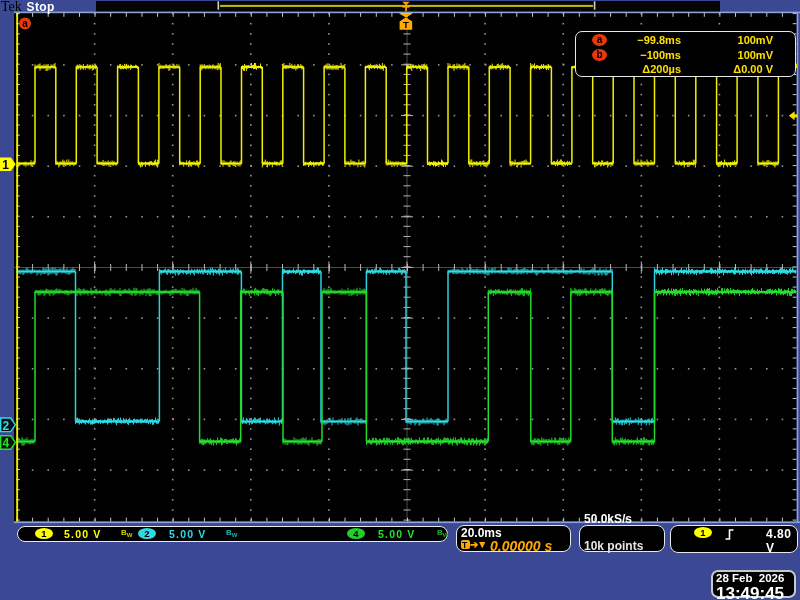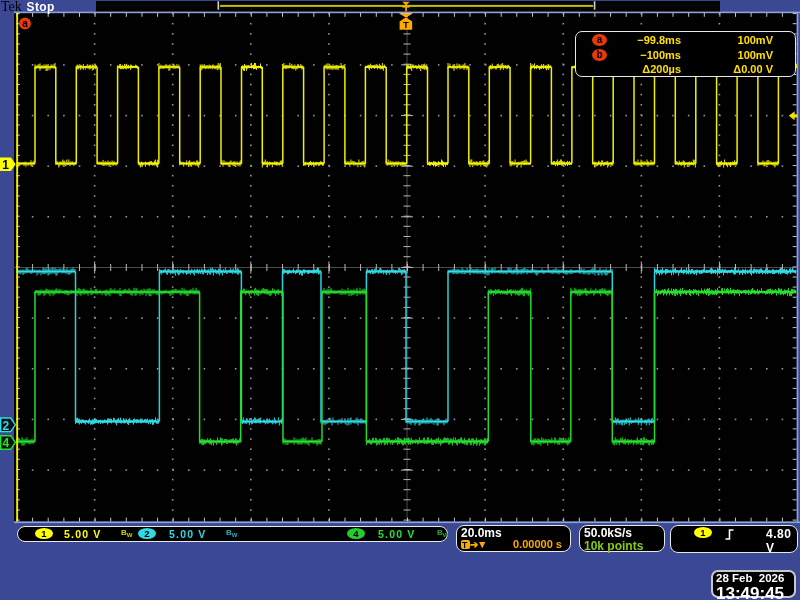--- a/index.html
+++ b/index.html
@@ -1233,25 +1233,25 @@
 <div class="pill" style="left:347px;top:528px;background:#25cc30;">4</div>
 <div class="abs" style="left:378px;top:528px;color:#25e034;font-size:10.5px;font-weight:bold;letter-spacing:1.2px;">5.00 V</div>
 <div class="abs" style="left:437px;top:528px;color:#1fb028;font-size:8px;font-weight:bold;">B<span style="font-size:6px;vertical-align:-2px;">W</span></div>
 
 <div class="box" style="left:456px;top:524.5px;width:115px;height:27.5px;"></div>
 <div class="abs" style="left:461px;top:526px;color:#fff;font-size:12px;font-weight:bold;">20.0ms</div>
 <div class="abs" style="left:460.5px;top:540px;width:9px;height:9px;background:#ffa800;border-radius:2px;"></div>
 <div class="abs" style="left:462px;top:539.5px;color:#000;font-size:8.5px;font-weight:bold;">T</div>
 <div class="abs" style="left:470px;top:538.5px;color:#ffa800;font-size:10px;font-weight:bold;">➔</div>
 <div class="abs" style="left:477px;top:538px;color:#ffa800;font-size:10.5px;">▼</div>
-<div class="abs" style="left:513px;top:538px;color:#ffa800;font-size:11px;font-weight:bold;">0.00000&nbsp;s</div>
+<div class="abs" style="left:490px;top:538px;color:#ffa800;font-size:14px;font-weight:bold;font-style:italic;">0.00000&nbsp;s</div>
 
 <div class="box" style="left:578.5px;top:524.5px;width:86px;height:27.5px;"></div>
-<div class="abs" style="left:584px;top:526px;color:#fff;font-size:12px;font-weight:bold;">50.0kS/s</div>
-<div class="abs" style="left:584px;top:539px;color:#84cc16;font-size:12px;font-weight:bold;">10k points</div>
+<div class="abs" style="left:584px;top:512px;color:#fff;font-size:12px;font-weight:bold;">50.0kS/s</div>
+<div class="abs" style="left:584px;top:539px;color:#e5e5e5;font-size:12px;font-weight:bold;">10k points</div>
 
 <div class="box" style="left:669.5px;top:524.5px;width:128px;height:28.5px;"></div>
 <div class="pill" style="left:694px;top:527px;background:#ffff00;">1</div>
 <svg class="abs" style="left:724px;top:526.5px" width="14" height="14" viewBox="0 0 14 14">
   <path d="M1.5 12 h4 v-9 h4" stroke="#fff" stroke-width="1.6" fill="none"></path>
 </svg>
 <div class="abs" style="left:751px;top:527px;color:#fff;font-size:12px;font-weight:bold;letter-spacing:0.5px;margin-left:15px;">4.80 V</div>
 
 <div class="box" style="left:711px;top:570px;width:85px;height:28px;border:2px solid #c8c8c8;border-radius:7px;"></div>
 <div class="abs" style="left:716px;top:571.5px;color:#fff;font-size:11.5px;font-weight:bold;">28 Feb&nbsp; 2026</div>

